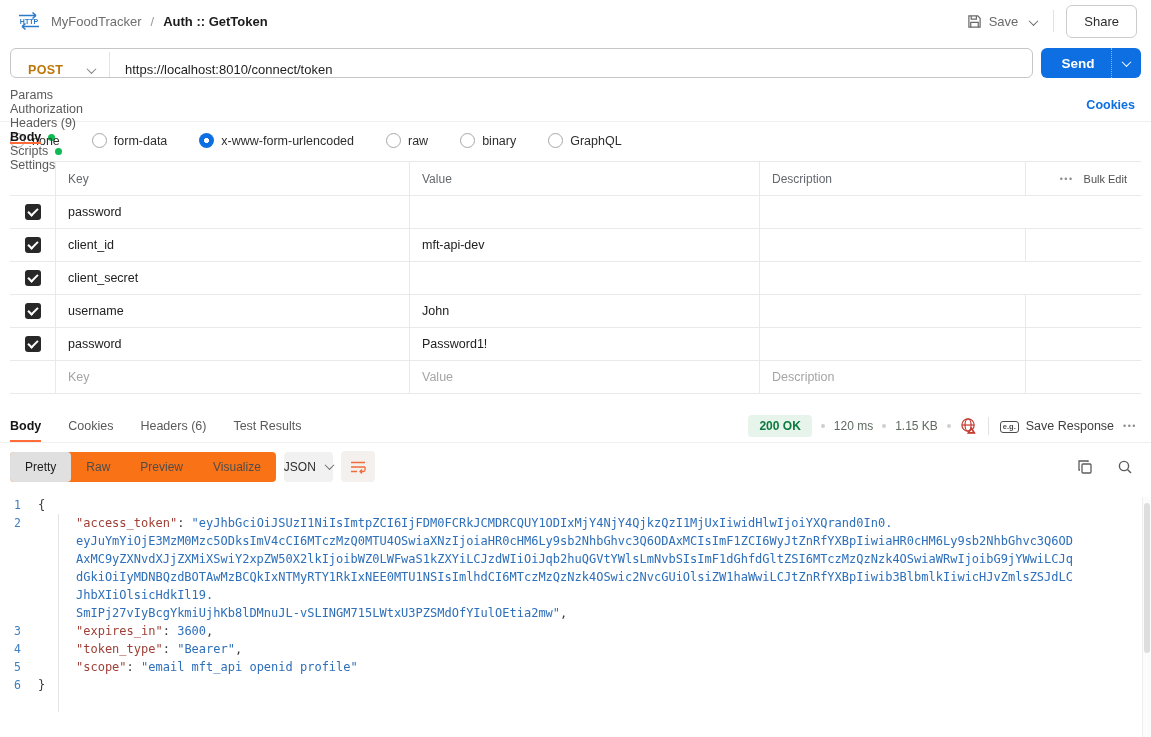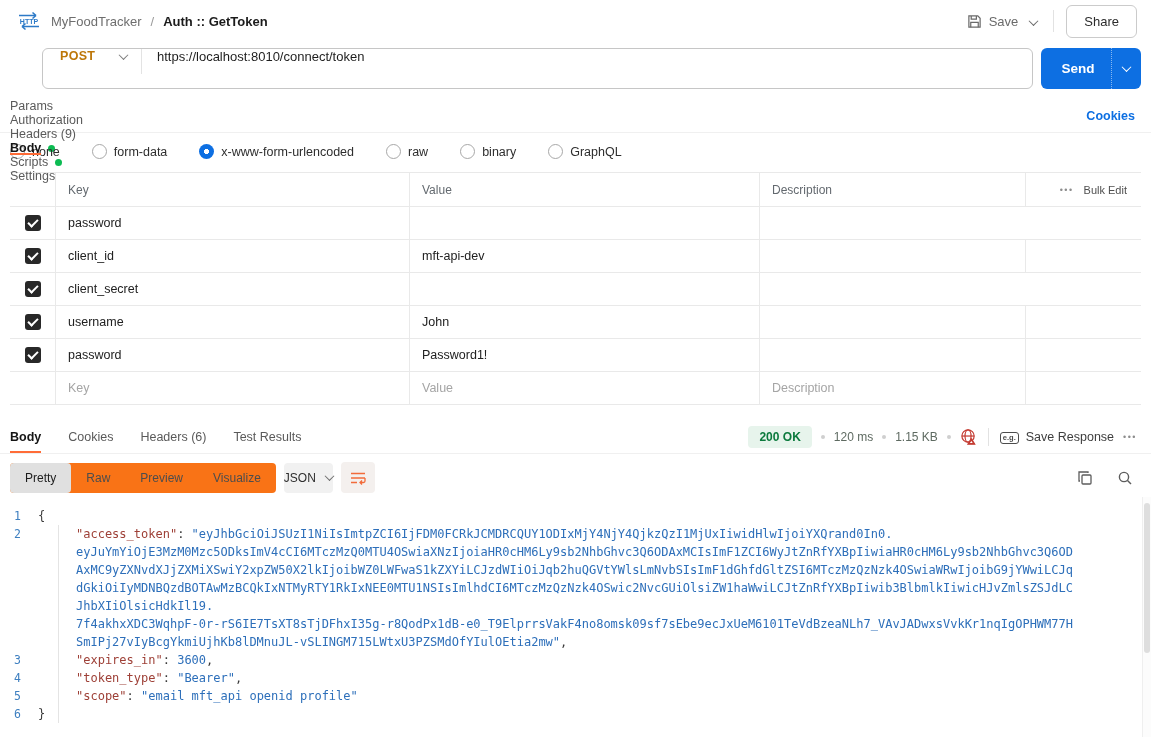--- a/index.html
+++ b/index.html
@@ -21,21 +21,21 @@
   .crumb-request{font-weight:700;color:#1b1b1b;}
   .topbar-right{display:flex;align-items:center;}
   .save-btn{display:flex;align-items:center;gap:7px;background:none;border:none;color:#6a6a6a;font-size:13px;cursor:pointer;font-family:inherit;}
   .chev{display:inline-block;width:7px;height:7px;border-right:1.6px solid currentColor;border-bottom:1.6px solid currentColor;transform:rotate(45deg) translate(-1px,-1px);}
   .save-caret{background:none;border:none;color:#6a6a6a;padding:8px 12px;cursor:pointer;}
   .vdiv{width:1px;height:22px;background:#e2e2e2;margin:0 12px 0 4px;}
   .share-btn{border:1px solid #cbcbcb;background:#fff;border-radius:6px;padding:8px 17px;font-size:13px;color:#2c2c2c;cursor:pointer;font-family:inherit;}
 
   
   .req-row{display:flex;gap:8px;padding:6px 10px 10px;flex:none;}
-  .url-box{flex:1;display:flex;align-items:flex-start;border:1px solid #c6c6c6;border-radius:6px;height:41px;background:#fff;margin-left:32px;}
+  .url-box{flex:1;display:flex;align-items:flex-end;border:1px solid #c6c6c6;border-radius:6px;height:30px;background:#fff;}
   .method{display:flex;align-items:center;justify-content:space-between;min-width:98px;color:var(--method);font-weight:700;font-size:12.5px;padding:0 14px 0 17px;letter-spacing:.3px;cursor:pointer;}
   .method .chev{color:#7c7c7c;}
   .url-divider{width:1px;height:25px;background:#e3e3e3;}
   .url-text{padding-left:15px;font-size:13px;color:#1e1e1e;cursor:text;}
   .send-btn{width:100px;background:var(--send);color:#fff;border:none;border-radius:6px;display:flex;align-items:stretch;cursor:pointer;font-family:inherit;}
   .send-label{flex:1;display:flex;align-items:center;justify-content:center;font-weight:700;font-size:13.5px;padding-left:4px;}
   .send-split{width:30px;display:flex;align-items:center;justify-content:center;border-left:1px dotted rgba(255,255,255,.5);}
   .send-split .chev{color:#fff;}
 
   
@@ -348,21 +348,20 @@
   <div class="code-area">
     <div class="guide"></div>
     <div id="code-lines">
         <div class="cl"><span class="ln">1</span><span class="cc"><span class="tok-p">{</span></span></div>
         <div class="cl"><span class="ln">2</span><span class="cc ind1"><span class="tok-k">"access_token"</span><span class="tok-p">: </span><span class="tok-s">"eyJhbGciOiJSUzI1NiIsImtpZCI6IjFDM0FCRkJCMDRCQUY1ODIxMjY4NjY4QjkzQzI1MjUxIiwidHlwIjoiYXQrand0In0.</span></span></div>
         <div class="cl"><span class="ln"></span><span class="cc ind1"><span class="tok-s">eyJuYmYiOjE3MzM0Mzc5ODksImV4cCI6MTczMzQ0MTU4OSwiaXNzIjoiaHR0cHM6Ly9sb2NhbGhvc3Q6ODAxMCIsImF1ZCI6WyJtZnRfYXBpIiwiaHR0cHM6Ly9sb2NhbGhvc3Q6OD</span></span></div>
         <div class="cl"><span class="ln"></span><span class="cc ind1"><span class="tok-s">AxMC9yZXNvdXJjZXMiXSwiY2xpZW50X2lkIjoibWZ0LWFwaS1kZXYiLCJzdWIiOiJqb2huQGVtYWlsLmNvbSIsImF1dGhfdGltZSI6MTczMzQzNzk4OSwiaWRwIjoibG9jYWwiLCJq</span></span></div>
         <div class="cl"><span class="ln"></span><span class="cc ind1"><span class="tok-s">dGkiOiIyMDNBQzdBOTAwMzBCQkIxNTMyRTY1RkIxNEE0MTU1NSIsImlhdCI6MTczMzQzNzk4OSwic2NvcGUiOlsiZW1haWwiLCJtZnRfYXBpIiwib3BlbmlkIiwicHJvZmlsZSJdLC</span></span></div>
         <div class="cl"><span class="ln"></span><span class="cc ind1"><span class="tok-s">JhbXIiOlsicHdkIl19.</span></span></div>
         <div class="cl"><span class="ln"></span></div>
-        <div class="cl"><span class="ln"></span><span class="cc ind1"><span class="tok-s">7f4akhxXDC3WqhpF-0r-rS6IE7TsXT8sTjDFhxI35g-r8QodPx1dB-e0_T9ElprrsVakF4no8omsk09sf7sEbe9ecJxUeM6101TeVdBzeaNLh7_VAvJADwxsVvkKr1nqIgOPHWM77H</span></span></div>
         <div class="cl"><span class="ln"></span><span class="cc ind1"><span class="tok-s">SmIPj27vIyBcgYkmiUjhKb8lDMnuJL-vSLINGM715LWtxU3PZSMdOfYIulOEtia2mw"</span><span class="tok-p">,</span></span></div>
         <div class="cl"><span class="ln">3</span><span class="cc ind1"><span class="tok-k">"expires_in"</span><span class="tok-p">: </span><span class="tok-n">3600</span><span class="tok-p">,</span></span></div>
         <div class="cl"><span class="ln">4</span><span class="cc ind1"><span class="tok-k">"token_type"</span><span class="tok-p">: </span><span class="tok-s">"Bearer"</span><span class="tok-p">,</span></span></div>
         <div class="cl"><span class="ln">5</span><span class="cc ind1"><span class="tok-k">"scope"</span><span class="tok-p">: </span><span class="tok-s">"email mft_api openid profile"</span></span></div>
         <div class="cl"><span class="ln">6</span><span class="cc"><span class="tok-p">}</span></span></div>
       </div>
   </div>
 
   <div class="scroll-track">
     <div class="scroll-thumb"></div>

